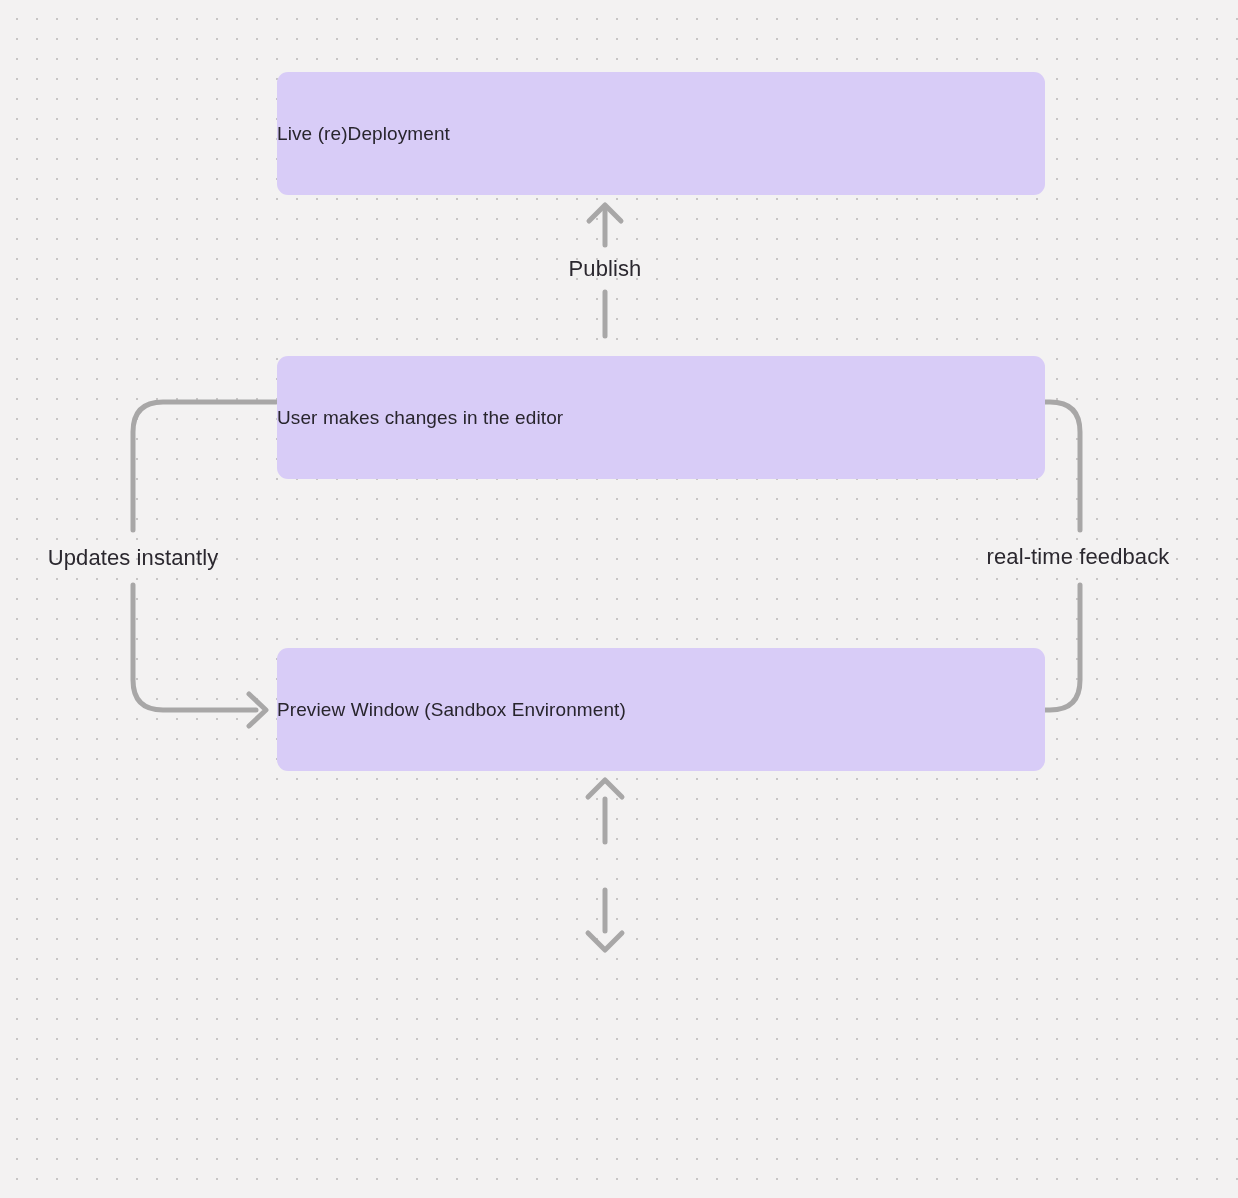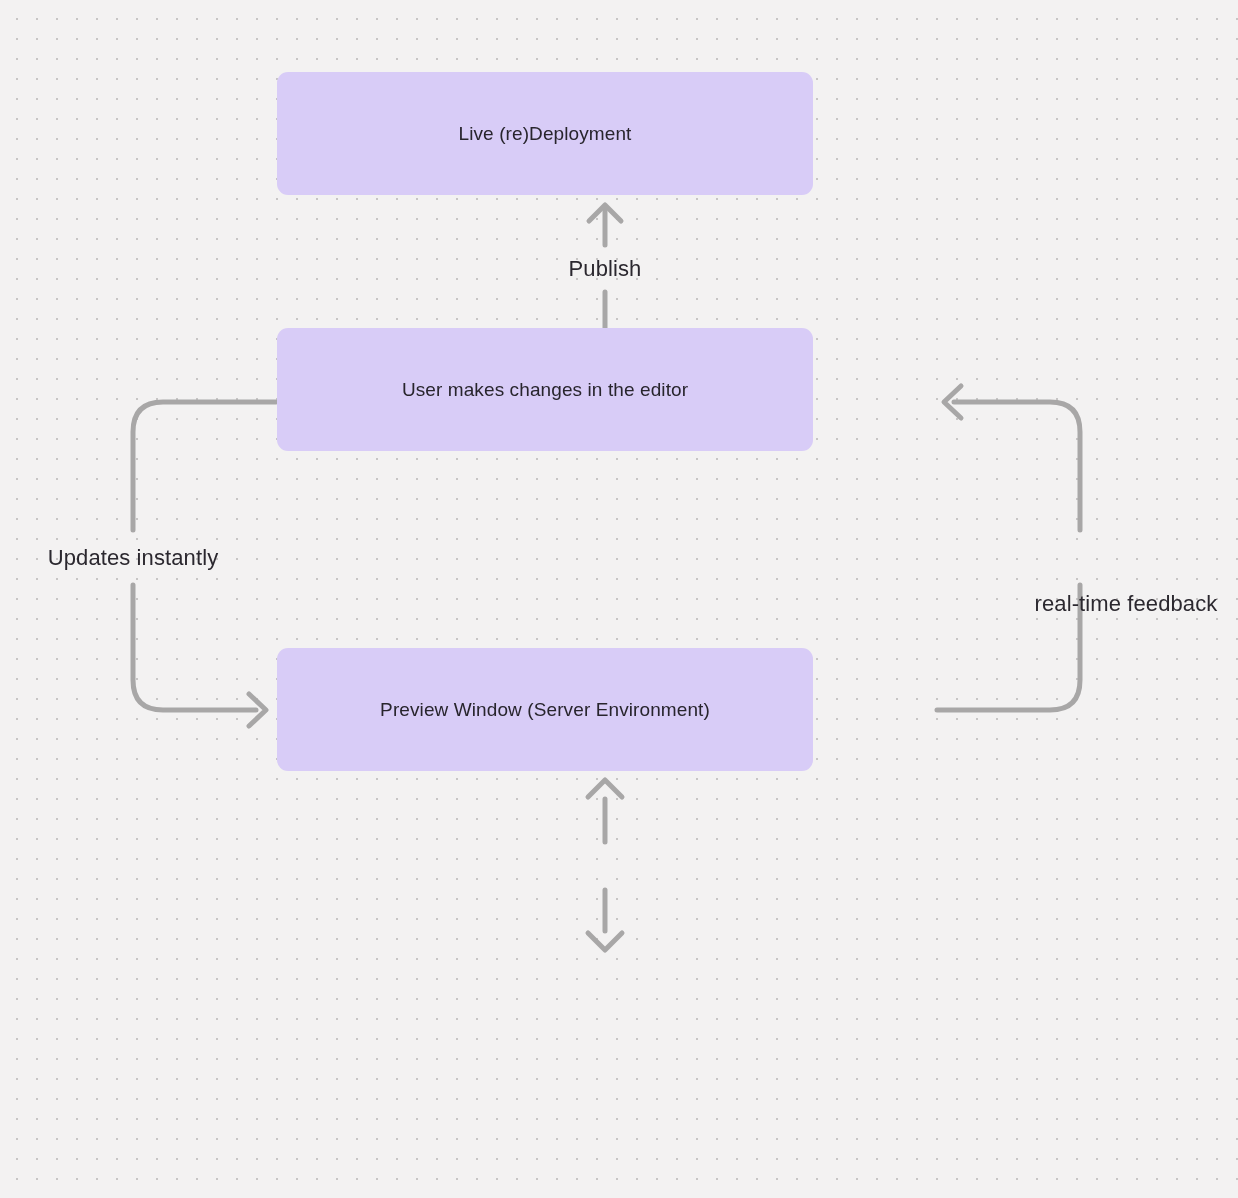--- a/index.html
+++ b/index.html
@@ -31,49 +31,48 @@
   }
   .arrows path {
     fill: none;
     stroke: #a8a7a7;
     stroke-width: 5;
     stroke-linecap: round;
     stroke-linejoin: round;
   }
   .node {
     position: absolute;
-    width: 536px;
+    width: 768px;
     height: 123px;
     background: #d8ccf7;
     border-radius: 11px;
     display: flex;
     align-items: center;
-    justify-content: center;
     text-align: center;
     font-size: 19px;
     font-weight: 500;
     color: #28252d;
     letter-spacing: 0.1px;
   }
   .node-live      { left: 277px; top: 72px;  }
-  .node-editor    { left: 277px; top: 328px; }
+  .node-editor    { left: 277px; top: 356px; }
   .node-preview   { left: 277px; top: 648px; }
   .node-devserver { left: 277px; top: 958px; }
   .edge-label {
     position: absolute;
     transform: translate(-50%, -50%);
     white-space: nowrap;
     font-size: 22px;
     font-weight: 500;
     color: #2b282f;
     letter-spacing: 0.1px;
   }
   .label-publish  { left: 605px;  top: 269px; }
   .label-updates  { left: 133px;  top: 558px; }
-  .label-feedback { left: 1126px; top: 557px; margin-top: 47px; }
+  .label-feedback { left: 1078px; top: 557px; }
   .label-spunup   { left: 605px;  top: 866px; }
 </style>
 </head>
 <body>
 
 <div class="canvas">
 
   <svg class="arrows" viewBox="0 0 1238 1198" xmlns="http://www.w3.org/2000/svg">
 
     <g>
@@ -104,21 +103,21 @@
 
   <div class="node node-live">
     <span>Live (re)Deployment</span>
   </div>
 
   <div class="node node-editor">
     <span>User makes changes in the editor</span>
   </div>
 
   <div class="node node-preview">
-    <span>Preview Window (Server Environment)</span>
+    <span>Preview Window (Sandbox Environment)</span>
   </div>
 
 
   <span class="edge-label label-publish">Publish</span>
 
   <span class="edge-label label-updates">Updates instantly</span>
 
   <span class="edge-label label-feedback">real-time feedback</span>
 
 

